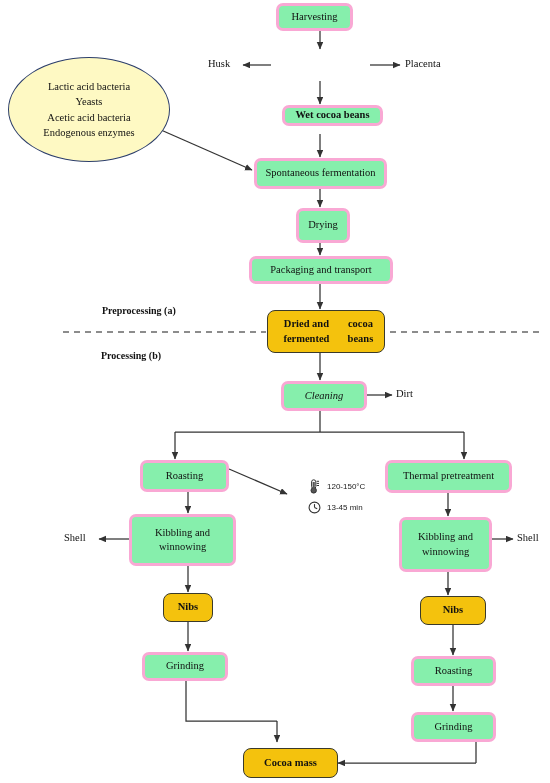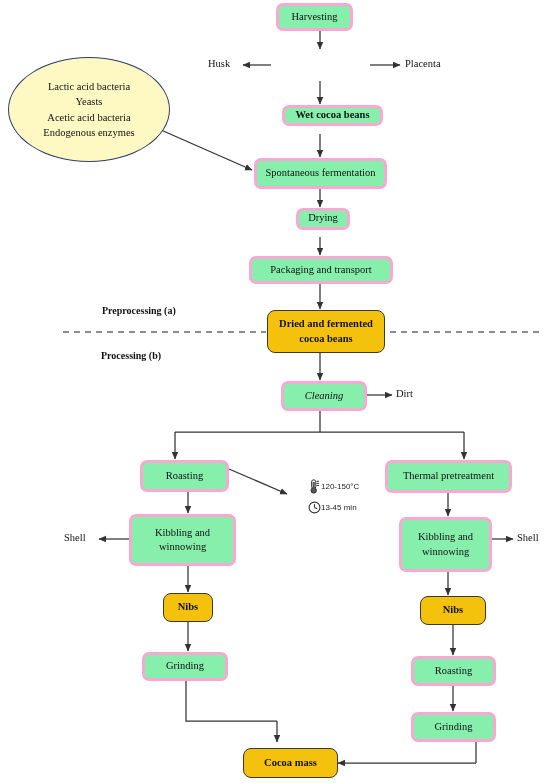--- a/index.html
+++ b/index.html
@@ -82,20 +82,21 @@
     font-size: 10px;
     font-weight: bold;
     color: #111111;
     white-space: nowrap;
     z-index: 3;
   }
   .param-row {
     position: absolute;
     display: flex;
     align-items: center;
+    gap: 6px;
     z-index: 3;
   }
   .param-row .param-text {
     font-size: 8px;
     color: #222222;
     white-space: nowrap;
     font-family: "Liberation Sans", sans-serif;
   }
   .icon-box {
     width: 14px;
@@ -207,29 +208,29 @@
 
 
   <div class="node bold-label" style="left:270px; top:105px; width:101px; height:21px;margin-left:12px;">
     <span class="node-text">Wet cocoa beans</span>
   </div>
 
   <div class="node" style="left:254px; top:158px; width:133px; height:31px;">
     <span class="node-text">Spontaneous fermentation</span>
   </div>
 
-  <div class="node" style="left:296px; top:208px; width:54px; height:22px;align-items:flex-end;">
+  <div class="node" style="left:296px; top:208px; width:54px; height:35px;">
     <span class="node-text">Drying</span>
   </div>
 
   <div class="node" style="left:249px; top:256px; width:144px; height:28px;">
     <span class="node-text">Packaging and transport</span>
   </div>
 
-  <div class="node highlight" style="left:267px; top:310px; width:118px; height:43px; flex-direction:column;">
+  <div class="node highlight" style="left:267px; top:310px; width:118px; height:43px; flex-direction:row;">
     <span class="node-text">Dried and fermented</span>
     <span class="node-text">cocoa beans</span>
   </div>
 
   <div class="node" style="left:281px; top:381px; width:86px; height:30px;font-style:italic;">
     <span class="node-text">Cleaning</span>
   </div>
 
   <div class="node" style="left:140px; top:460px; width:89px; height:32px;">
     <span class="node-text">Roasting</span>

